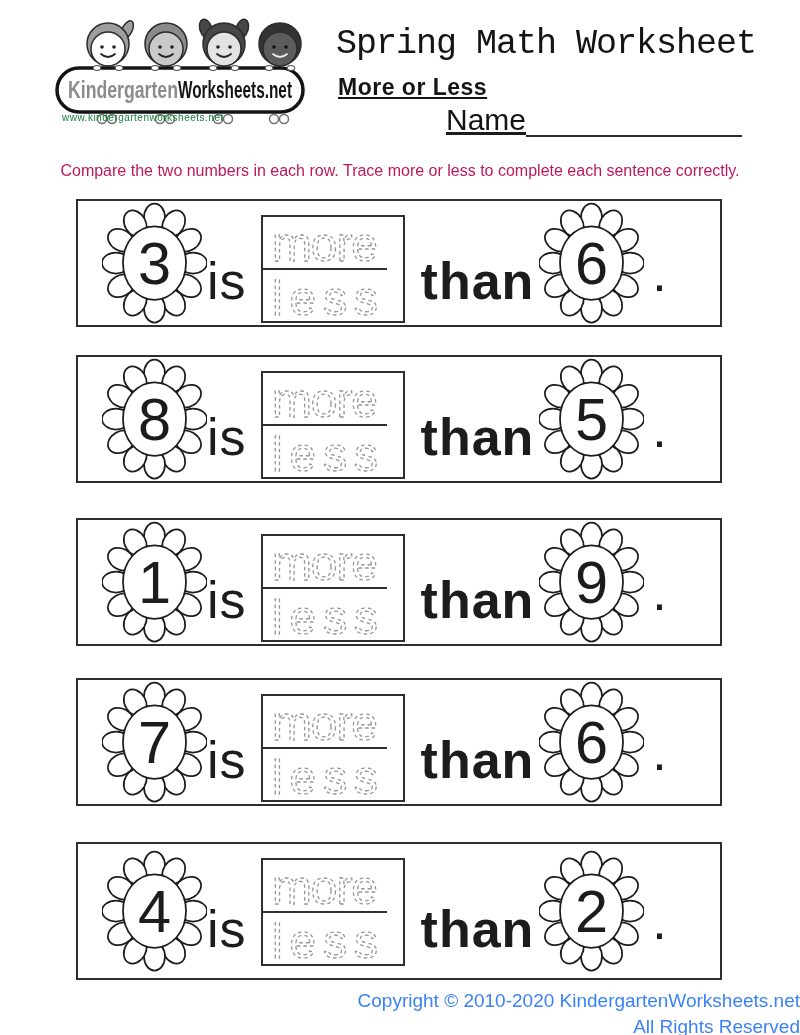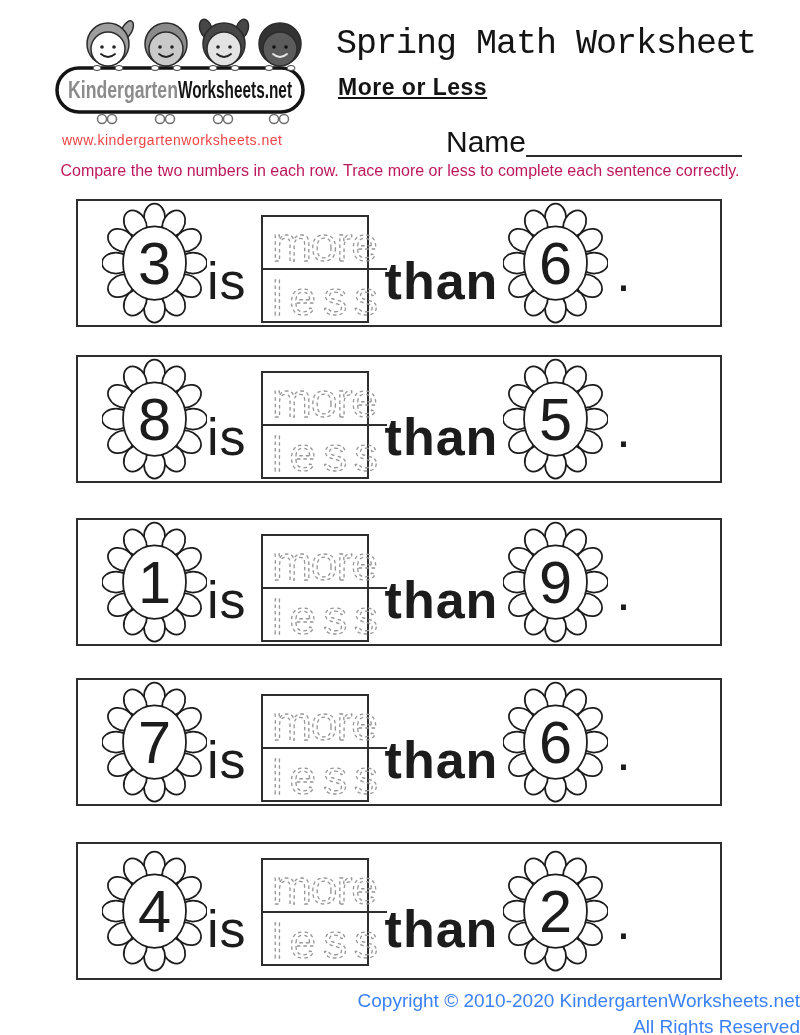--- a/index.html
+++ b/index.html
@@ -4,34 +4,34 @@
 <style>
   html,body { margin:0; padding:0; background:#fff; }
   .page {
     position:relative; width:800px; height:1035px; background:#ffffff;
     font-family:"Liberation Sans", sans-serif; color:#1c1c1c; overflow:hidden;
   }
 
   
   .logo-svg { position:absolute; left:54px; top:18px; }
   .site-url {
-    position:absolute; left:62px; top:132px; font-size:14px;
-    letter-spacing:.5px; color:#ef4444;
+    position:absolute; left:62px; top:112px; font-size:10px;
+    letter-spacing:.5px; color:#15803d;
   }
   .title {
     position:absolute; left:336px; top:24px; margin:0;
     font-size:35px; font-weight:normal; letter-spacing:-1px; color:#141414;font-family:Liberation Mono, monospace;
   }
   .subtitle {
     position:absolute; left:338px; top:74px; margin:0;
     font-size:23px; font-weight:bold; letter-spacing:.5px; color:#141414;text-decoration:underline;
   }
   .name-line {
-    position:absolute; left:446px; top:127px; width:296px; height:30px;
-    display:flex; align-items:flex-end;
+    position:absolute; left:446px; top:105px; width:296px; height:30px;
+    display:flex; text-decoration:underline;
   }
   .name-line .label { font-size:30px; line-height:30px; color:#141414; }
   .name-line .blank { flex:1; height:30px; border-bottom:2.5px solid #2b2b2b; }
   .instructions {
     position:absolute; left:0; right:0; top:162px; text-align:center;
     font-size:16px; color:#be185d;
   }
 
   
   .row {
@@ -46,21 +46,21 @@
     fill:#1c1c1c; text-anchor:middle;
   }
   .word {
     font-size:52px; line-height:1; color:#1c1c1c; letter-spacing:1px;
     transform:translateY(18px); white-space:nowrap;
   }
   .word.is   { }
   .word.than { margin-left:16px;font-weight:bold; }
   .word.period { margin-left:8px; transform:translateY(10px); }
   .trace-box {
-    flex:none; width:108px; height:108px; margin-left:14px;
+    flex:none; width:144px; height:108px; margin-left:14px;
     border:2px solid #2e2e2e; box-sizing:border-box;
     align-self:flex-start; margin-top:14px; background:#fff;
   }
   .trace-half { display:block; }
   .trace-half.top { border-bottom:2px solid #2e2e2e; }
   .trace-text {
     font-family:"Liberation Sans", sans-serif; font-size:48px;
     fill:none; stroke:#979797; stroke-width:1.3; stroke-dasharray:3.5 3;
     text-anchor:middle;
   }

